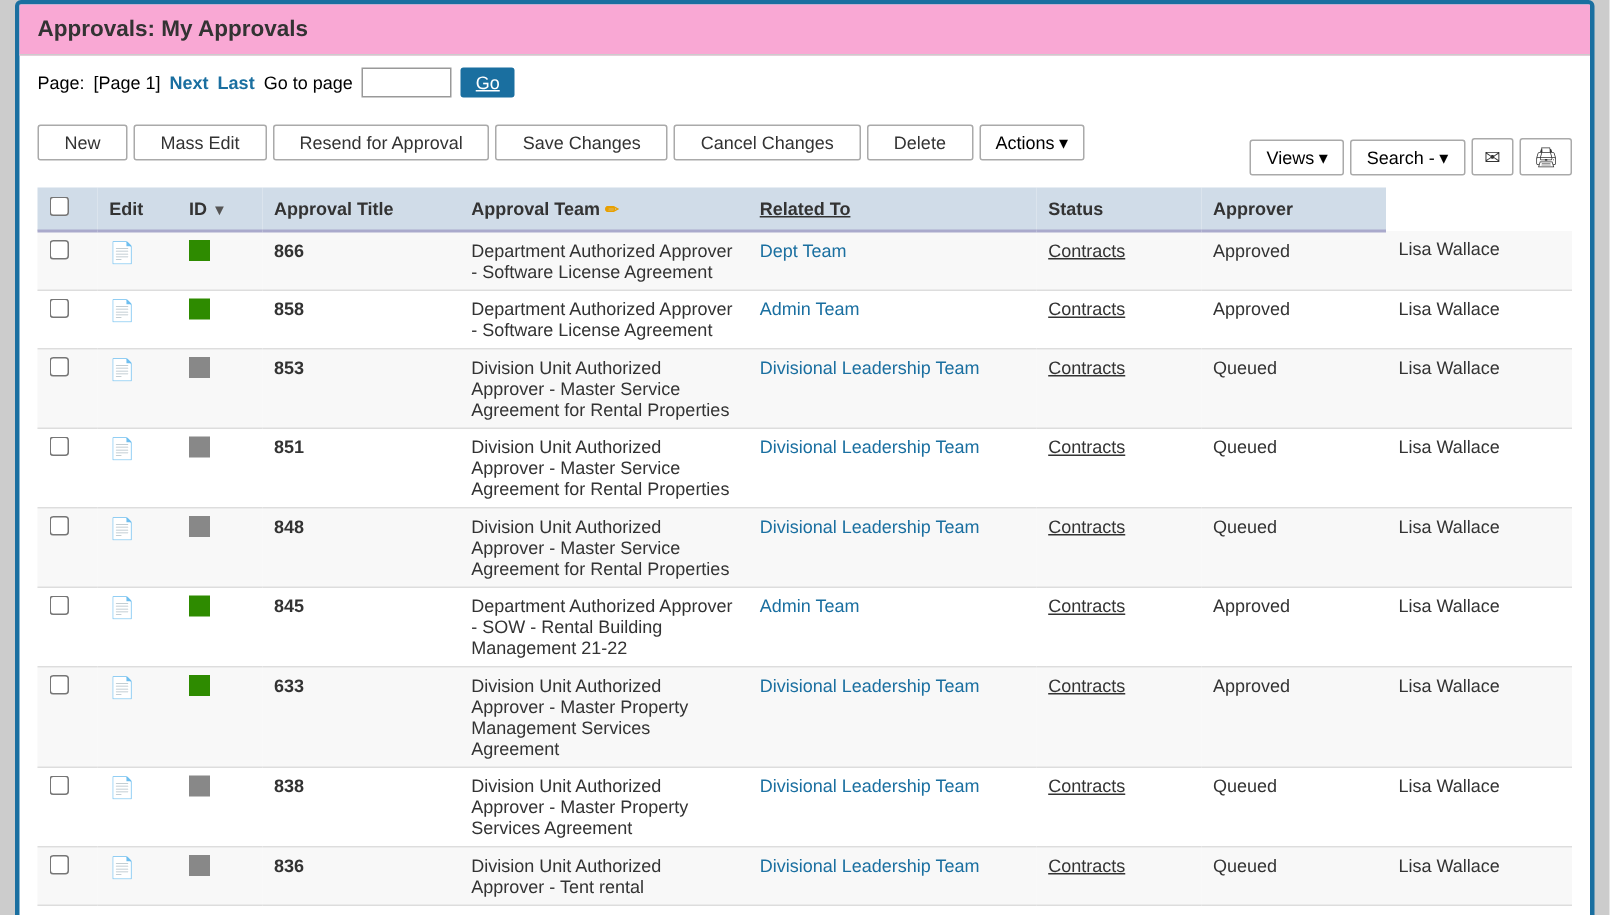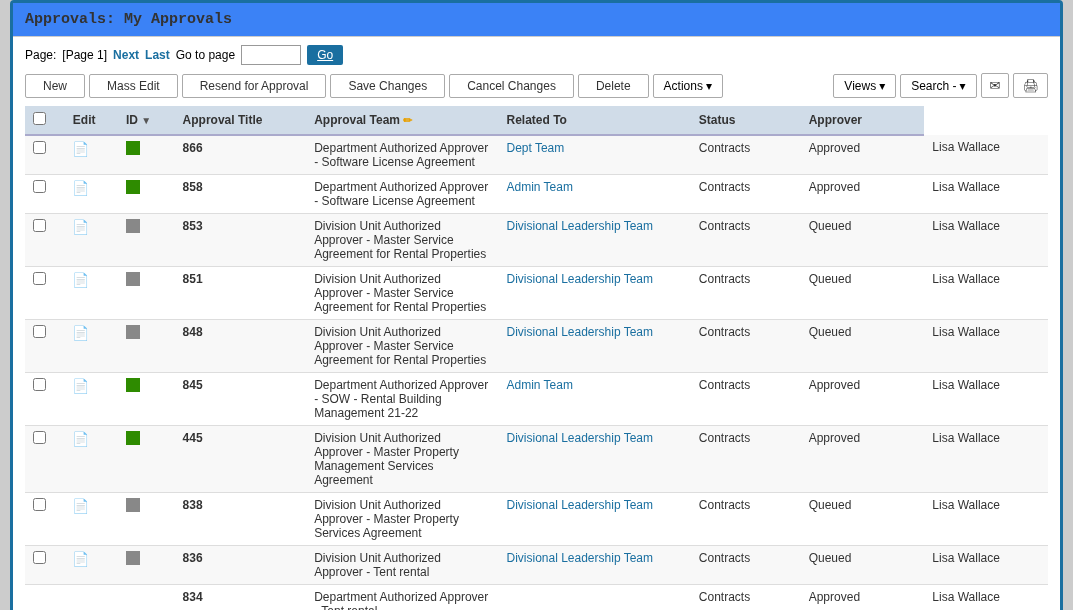--- a/index.html
+++ b/index.html
@@ -12,27 +12,26 @@
       align-items: center;
       min-height: 100vh;
     }
     .window {
       width: 1053px;
       background: #fff;
       border: 3px solid #1a6fa0;
       border-radius: 4px;
     }
     .title-bar {
-      background: #3b82f6;
+      background: #f9a8d4;
       padding: 8px 12px;
       font-size: 15px;
       font-weight: bold;
       color: #333;
       border-bottom: 1px solid #ccc;
-      font-family: Liberation Mono, monospace;
     }
     .content {
       padding: 8px 12px;
     }
     .status-bar {
       margin-bottom: 6px;
       font-size: 12px;
       color: #333;
     }
     .status-bar a {
@@ -81,20 +80,21 @@
       font-size: 12px;
       cursor: pointer;
       border-radius: 2px;
       color: #333;
     }
     .toolbar-spacer { flex: 1; }
     .toolbar-right {
       display: flex;
       gap: 4px;
       align-items: center;
+      margin-top: 19px;
     }
     .dropdown-btn {
       background: white;
       border: 1px solid #aaa;
       padding: 4px 10px;
       font-size: 12px;
       cursor: pointer;
       border-radius: 2px;
       color: #000000;
       display: flex;
@@ -135,21 +135,21 @@
       padding: 5px 8px;
       vertical-align: top;
       color: #333;
     }
     .checkbox-col { width: 20px; }
     .edit-col { width: 30px; }
     .color-col { width: 22px; }
     .id-col { width: 35px; font-weight: bold; }
     .approval-title-col { }
     .team-col { width: 140px; }
-    .related-col { width: 80px; }
+    .related-col { width: 80px; text-decoration: underline; }
     .status-col { width: 65px; }
     .approver-col { width: 90px; }
 
     .color-box {
       width: 14px;
       height: 14px;
       display: inline-block;
     }
     .edit-icon {
       color: #1a6fa0;
@@ -292,21 +292,21 @@
             <td class="approval-title-col">Department Authorized Approver - SOW - Rental Building Management 21-22</td>
             <td class="team-col"><a href="#" style="color:#1a6fa0;text-decoration:none;">Admin Team</a></td>
             <td class="related-col">Contracts</td>
             <td class="status-col">Approved</td>
             <td class="approver-col">Lisa Wallace</td>
           </tr>
           <tr>
             <td class="checkbox-col"><input type="checkbox" style=""></td>
             <td class="edit-col"><span class="edit-icon">📄</span></td>
             <td class="color-col"><span class="color-box" style="background:#2e8b00;display:inline-block;width:14px;height:14px;"></span></td>
-            <td class="id-col">445</td>
+            <td class="id-col">633</td>
             <td class="approval-title-col">Division Unit Authorized Approver - Master Property Management Services Agreement</td>
             <td class="team-col"><a href="#" style="color:#1a6fa0;text-decoration:none;">Divisional Leadership Team</a></td>
             <td class="related-col">Contracts</td>
             <td class="status-col">Approved</td>
             <td class="approver-col">Lisa Wallace</td>
           </tr>
           <tr>
             <td class="checkbox-col"><input type="checkbox" style=""></td>
             <td class="edit-col"><span class="edit-icon">📄</span></td>
             <td class="color-col"><span class="color-box" style="background:#888888;display:inline-block;width:14px;height:14px;"></span></td>

